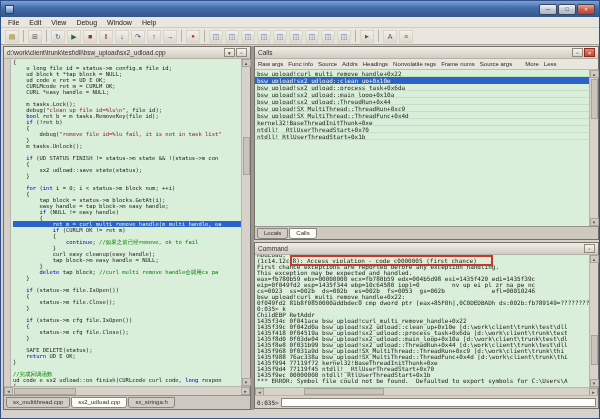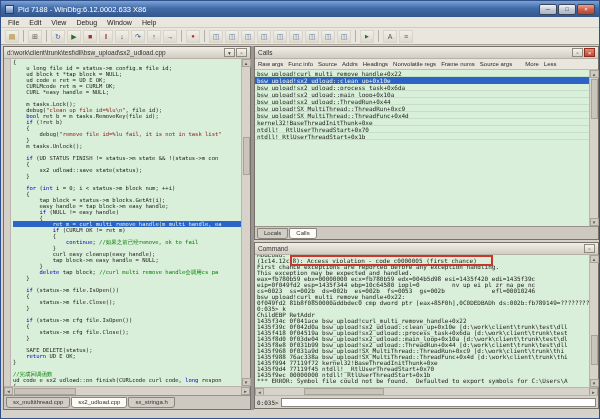--- a/index.html
+++ b/index.html
@@ -72,21 +72,20 @@
   #cmd-input-row{position:absolute;left:0;right:0;bottom:0;height:13px;background:#d7d3cb;display:flex;align-items:center;padding:0 2px;gap:2px;border-top:1px solid #b9b5ab;font-family:"DejaVu Sans Mono",monospace;font-size:6px;color:#222}
   #cmd-input{flex:1;height:9px;border:1px solid #8a867d;background:#fff;font-family:"DejaVu Sans Mono",monospace;font-size:6px;padding:0 2px}
 </style>
 </head>
 <body>
 
 <div class="win">
 
   <div class="titlebar">
     <span class="app-icon"></span>
-    <span>Pid 7188 - WinDbg:6.12.0002.633 X86</span>
     <span class="win-controls">
       <span class="wc">─</span>
       <span class="wc">□</span>
       <span class="wc close">×</span>
     </span>
   </div>
 
   <div class="menubar" id="menubar">
       <span class="menu-item">File</span>
       <span class="menu-item">Edit</span>

